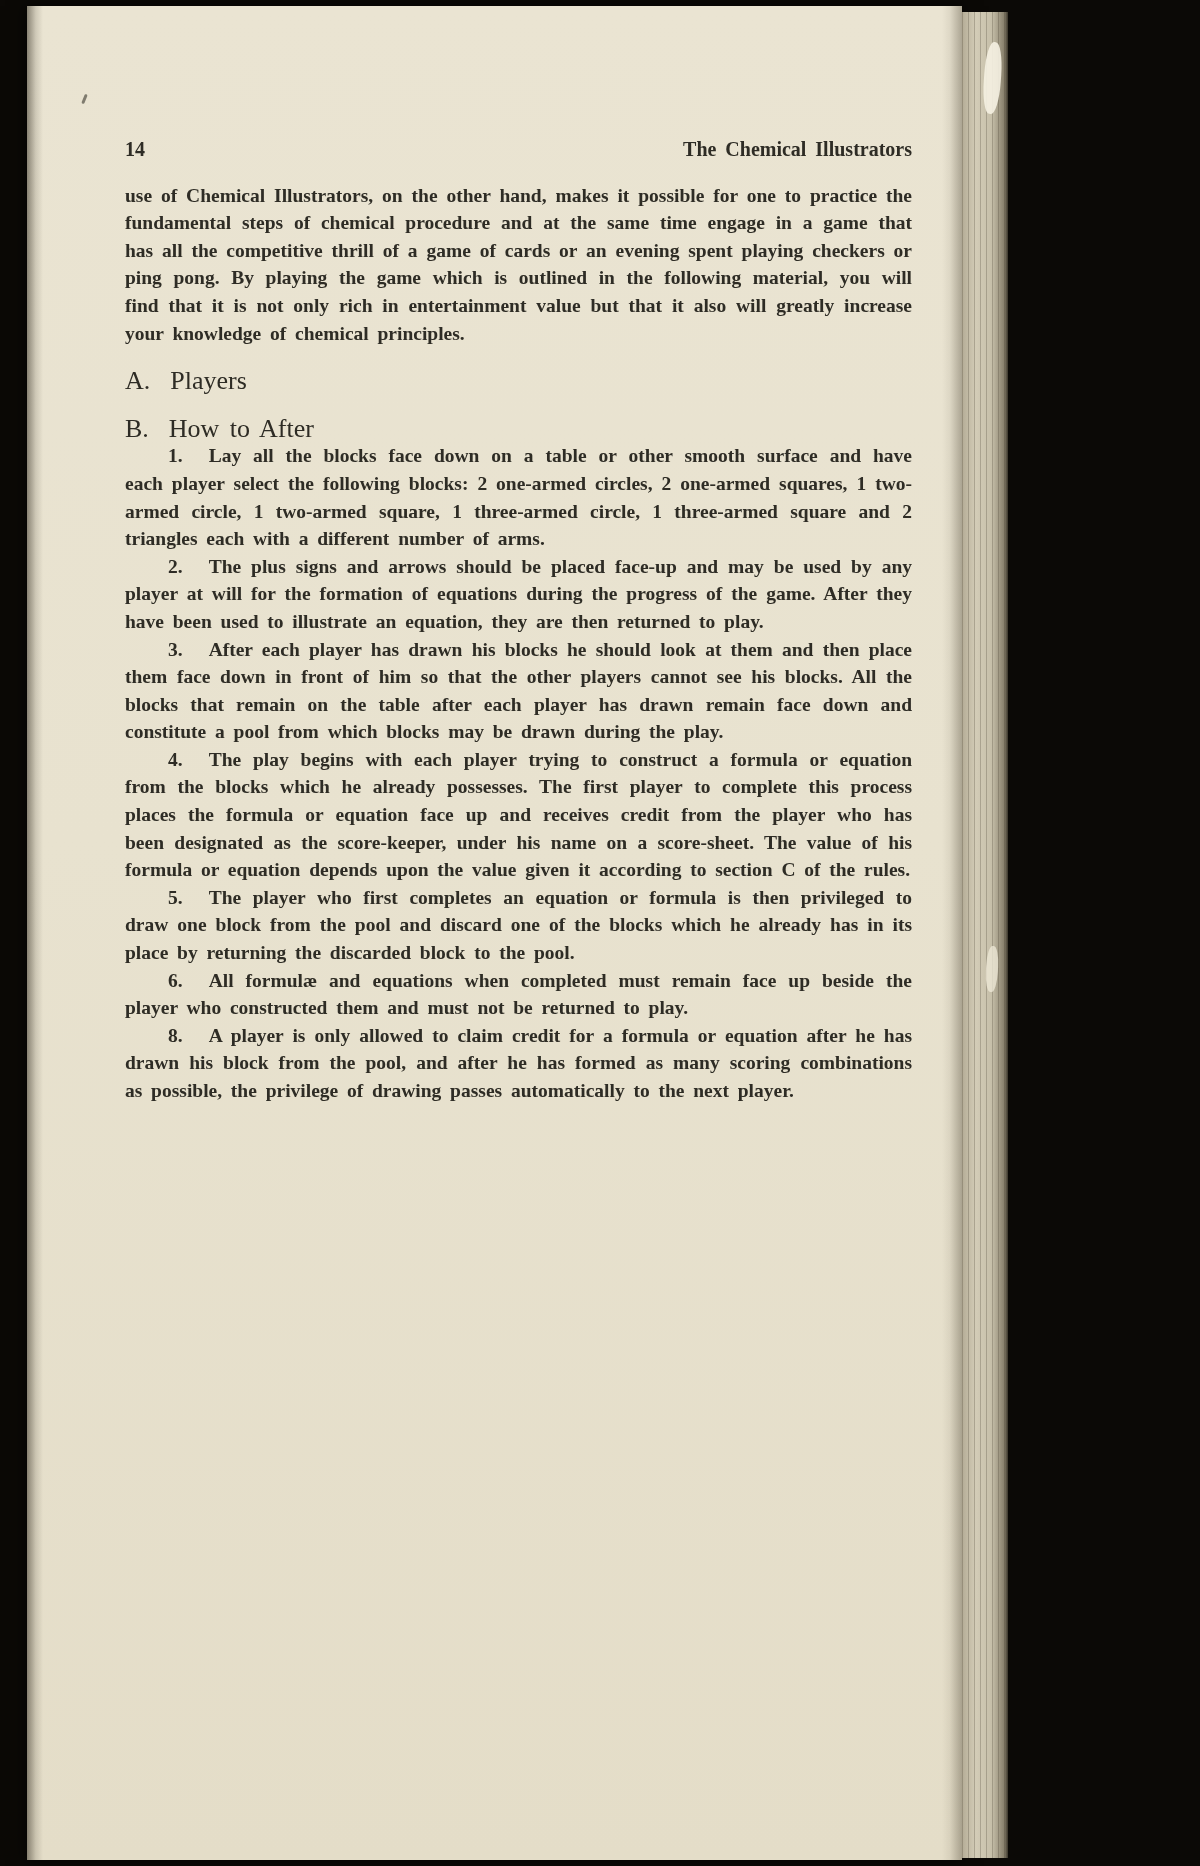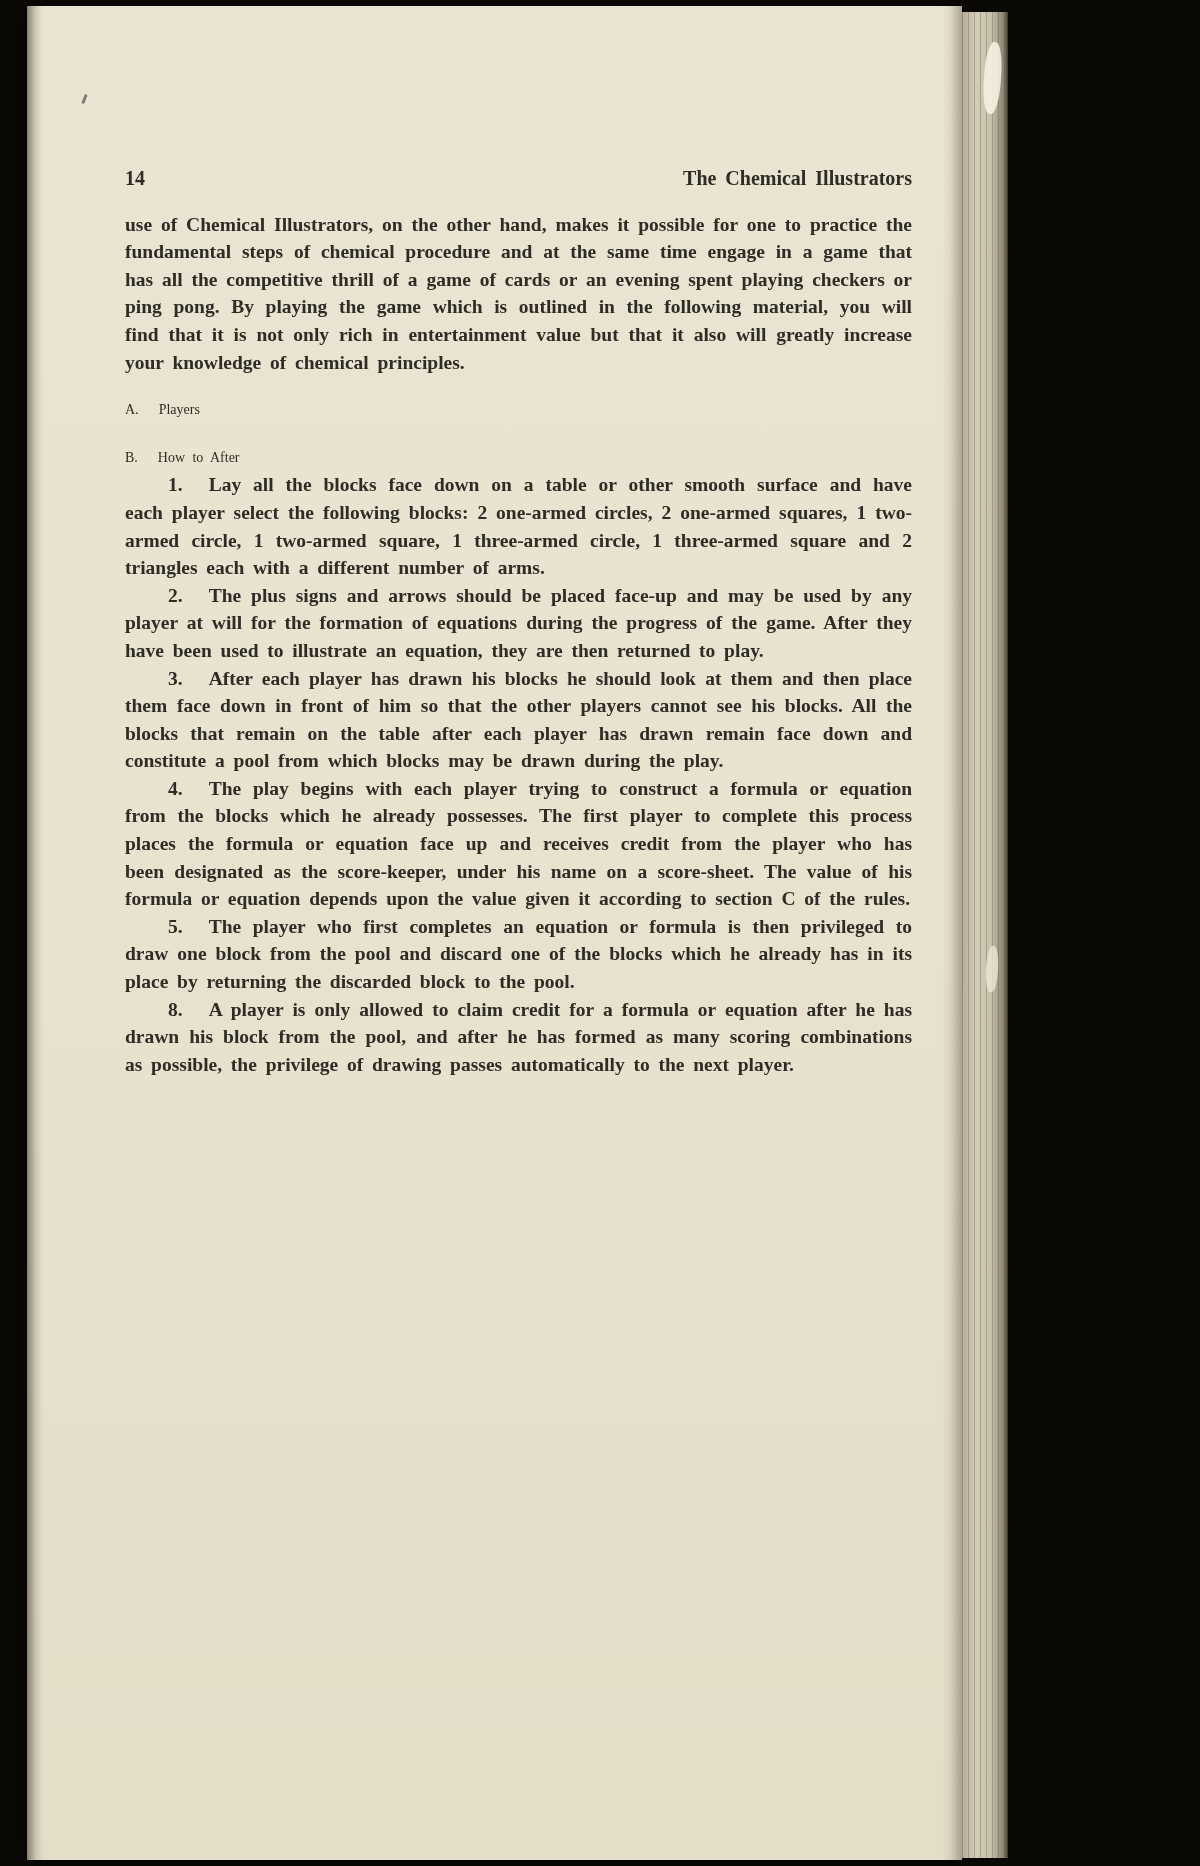--- a/index.html
+++ b/index.html
@@ -55,37 +55,36 @@
   }
 
   
   .content {
     position: absolute; left: 98px; top: 130px;
     width: 787px;
     color: #2e2c25;
     font-size: 19.5px;
     line-height: 27.6px;
     word-spacing: 0.2em;
-    margin-top: 29px;
   }
   .running-head {
     display: flex; justify-content: space-between; align-items: baseline;
     font-weight: bold; font-size: 20px;
     margin-bottom: 18px;
   }
   .para {
     margin: 0;
     text-align: justify;
     font-weight: bold;
   }
   .para.indent { text-indent: 43px; }
   .intro { margin-top: 16px; }
   .section-heading {
     margin: 20px 0 0 0;
-    font-size: 14px; font-weight: normal;
+    font-size: 26px; font-weight: normal;
     text-align: left;
   }
   .headgap { display: inline-block; width: 20px; }
   .numgap  { display: inline-block; width: 26px; }
 </style>
 </head>
 <body>
 
 <div class="scene">
 
@@ -108,20 +107,21 @@
       <p class="para indent"><span>1.</span><span class="numgap"></span><span>Lay all the blocks face down on a table or other smooth surface and have each player select the following blocks: 2 one-armed circles, 2 one-armed squares, 1 two-armed circle, 1 two-armed square, 1 three-armed circle, 1 three-armed square and 2 triangles each with a different number of arms.</span></p>
 
       <p class="para indent"><span>2.</span><span class="numgap"></span><span>The plus signs and arrows should be placed face-up and may be used by any player at will for the formation of equations during the progress of the game. After they have been used to illustrate an equation, they are then returned to play.</span></p>
 
       <p class="para indent"><span>3.</span><span class="numgap"></span><span>After each player has drawn his blocks he should look at them and then place them face down in front of him so that the other players cannot see his blocks. All the blocks that remain on the table after each player has drawn remain face down and constitute a pool from which blocks may be drawn during the play.</span></p>
 
       <p class="para indent"><span>4.</span><span class="numgap"></span><span>The play begins with each player trying to construct a formula or equation from the blocks which he already possesses. The first player to complete this process places the formula or equation face up and receives credit from the player who has been designated as the score-keeper, under his name on a score-sheet. The value of his formula or equation depends upon the value given it according to section C of the rules.</span></p>
 
       <p class="para indent"><span>5.</span><span class="numgap"></span><span>The player who first completes an equation or formula is then privileged to draw one block from the pool and discard one of the blocks which he already has in its place by returning the discarded block to the pool.</span></p>
 
+      <p class="para indent"><span>6.</span><span class="numgap"></span><span>All formulæ and equations when completed must remain face up beside the player who constructed them and must not be returned to play.</span></p>
 
 
       <p class="para indent"><span>8.</span><span class="numgap"></span><span>A player is only allowed to claim credit for a formula or equation after he has drawn his block from the pool, and after he has formed as many scoring combinations as possible, the privilege of drawing passes automatically to the next player.</span></p>
 
     </div>
   </div>
 
   <div class="page-edges"></div>
   <div class="edge-highlight"></div>
   <div class="edge-highlight2"></div>

